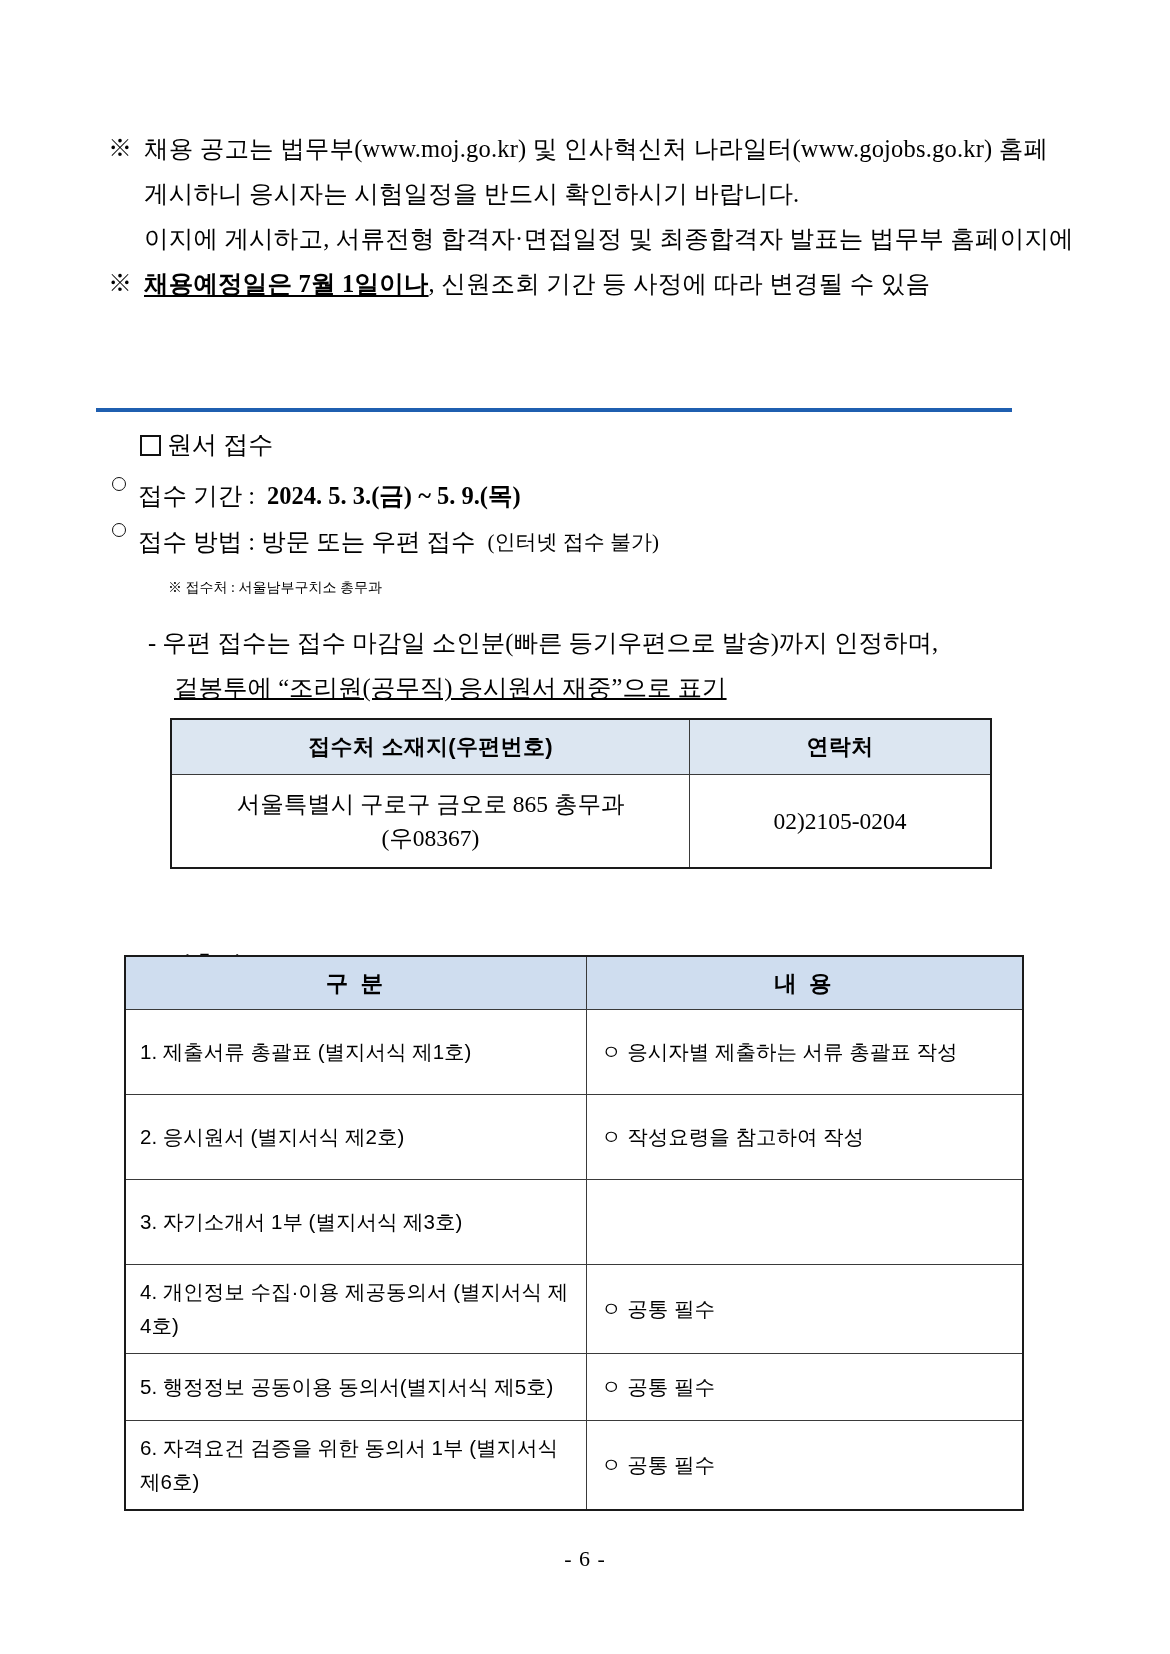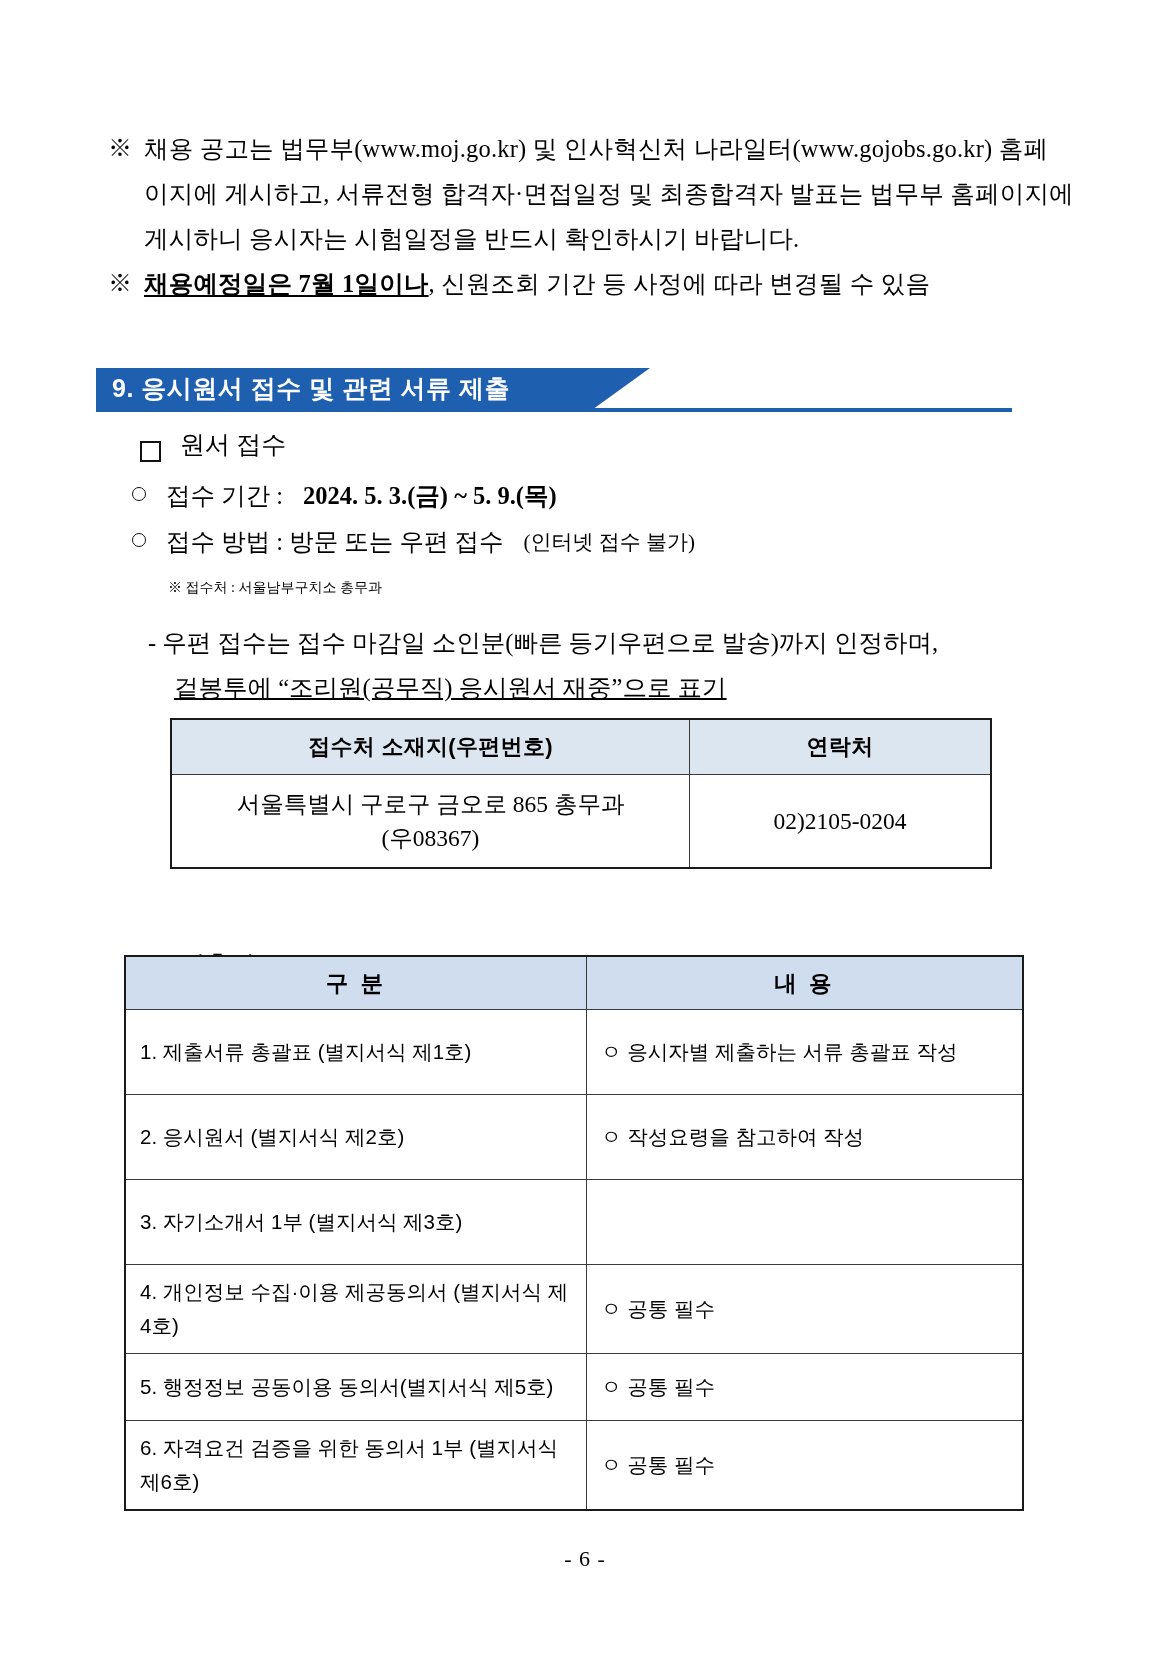--- a/index.html
+++ b/index.html
@@ -94,41 +94,41 @@
   }
 
   
   .box-heading {
     position: absolute;
     left: 112px;
     font-size: 25px;
     line-height: 34px;
     white-space: nowrap;
     display: flex;
-    align-items: flex-end;
-    gap: 19px;
+    align-items: center;
+    gap: 6px;
     padding-left: 28px;
   }
   .box-glyph {
     display: inline-block;
     width: 21px;
     height: 21px;
     border: 2px solid #111;
     box-sizing: border-box;
   }
 
   .circle-item {
     position: absolute;
-    left: 132px;
+    left: 112px;
     font-size: 24.5px;
     line-height: 34px;
     white-space: nowrap;
     display: flex;
-    align-items: center;
-    gap: 20px;
+    align-items: flex-start;
+    gap: 12px;
   }
   .circle-glyph {
     display: inline-block;
     width: 14px;
     height: 14px;
     border: 1.6px solid #111;
     border-radius: 50%;
     box-sizing: border-box;
     transform: translateY(-2px);
   }
@@ -232,39 +232,36 @@
 
 <div class="page">
 
   <div class="note-block" style="top: 126px;">
     <div class="note-line">
       <span class="note-mark">※</span>
       <span class="note-text">채용 공고는 법무부(www.moj.go.kr) 및 인사혁신처 나라일터(www.gojobs.go.kr) 홈페</span>
     </div>
     <div class="note-line">
       <span class="note-mark"></span>
-      <span class="note-text">이지에 게시하고, 서류전형 합격자·면접일정 및 최종합격자 발표는 법무부 홈페이지에</span>
+      <span class="note-text">게시하니 응시자는 시험일정을 반드시 확인하시기 바랍니다.</span>
     </div>
     <div class="note-line">
       <span class="note-mark"></span>
-      <span class="note-text">게시하니 응시자는 시험일정을 반드시 확인하시기 바랍니다.</span>
+      <span class="note-text">이지에 게시하고, 서류전형 합격자·면접일정 및 최종합격자 발표는 법무부 홈페이지에</span>
     </div>
   </div>
 
   <div class="note-block" style="top: 261px;">
     <div class="note-line">
       <span class="note-mark">※</span>
       <span class="note-text"><span class="bold-ul">채용예정일은 7월 1일이나</span><span>, 신원조회 기간 등 사정에 따라 변경될 수 있음</span></span>
     </div>
   </div>
 
   <div class="section-header">
-    <div class="banner">
-      <span class="banner-text">9. 응시원서 접수 및 관련 서류 제출</span>
-    </div>
     <div class="banner-rule"></div>
   </div>
 
   <div class="box-heading" style="top: 428px;">
     <span class="box-glyph"></span>
     <span>원서 접수</span>
   </div>
 
   <div class="circle-item" style="top: 479px;">
     <span class="circle-glyph"></span>

